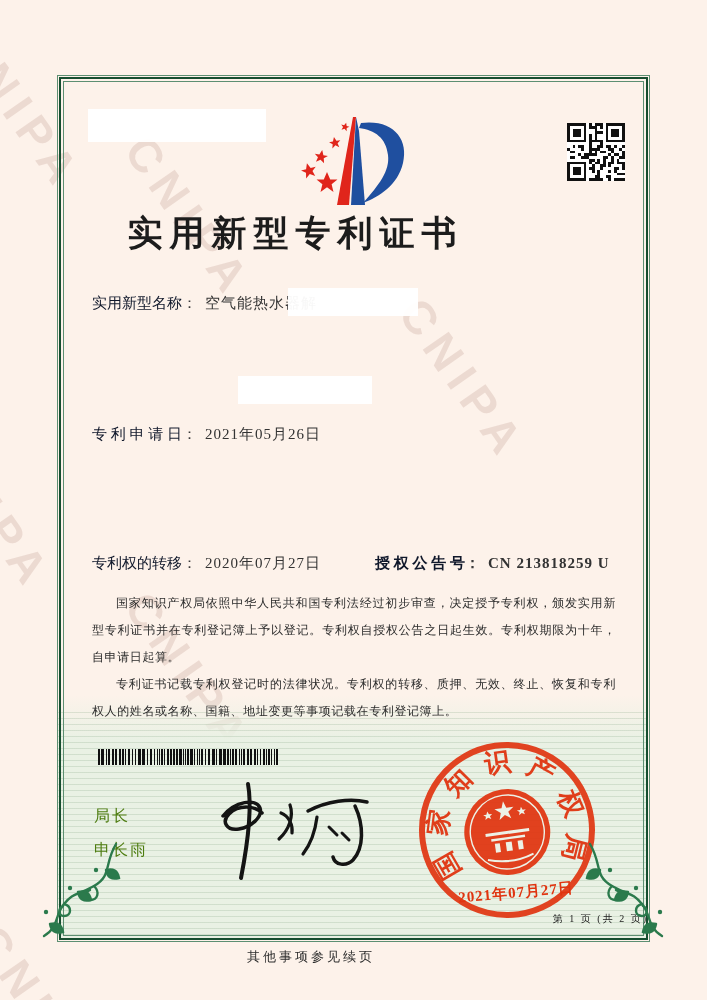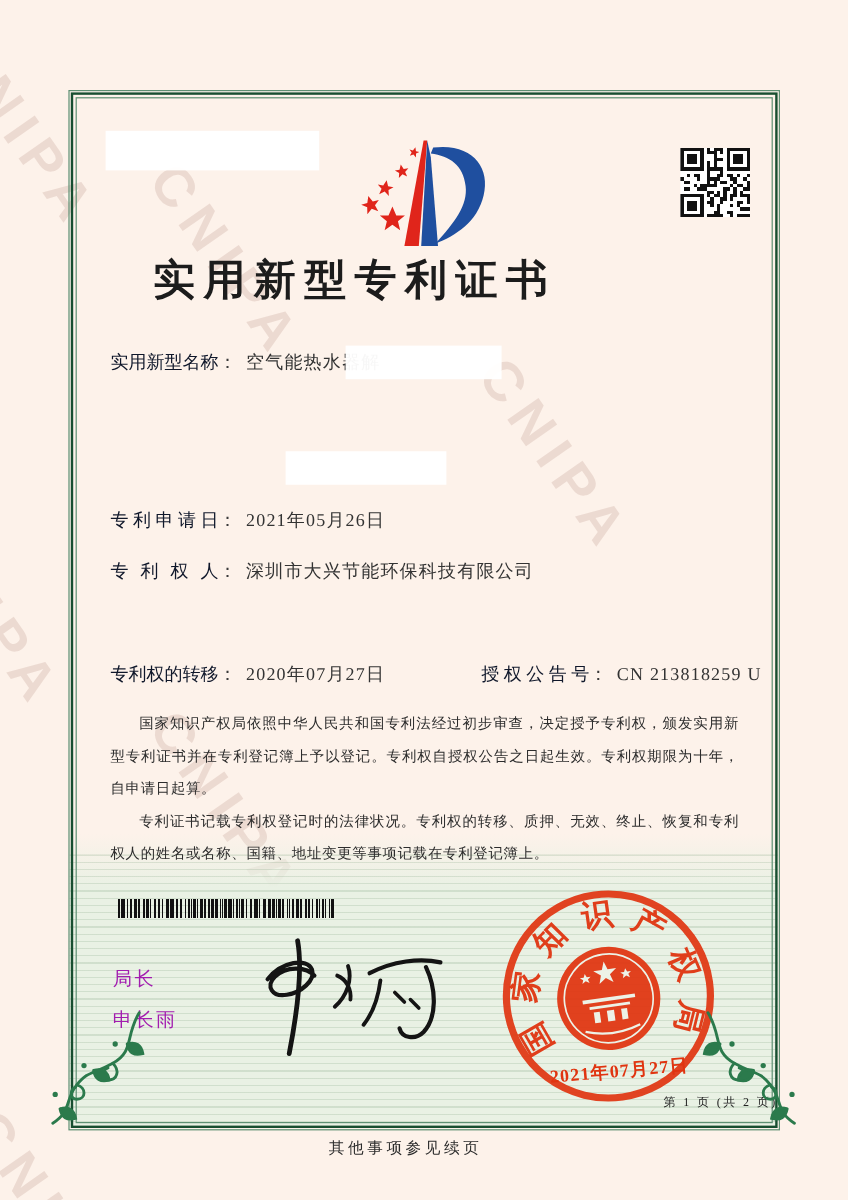--- a/index.html
+++ b/index.html
@@ -24,38 +24,38 @@
   .frame-inner{position:absolute;left:2px;top:2px;right:2px;bottom:2px;border:1px solid #5d8f72;}
   
   .redact{position:absolute;background:rgba(255,255,255,0.96);}
   .title{position:absolute;left:57px;top:210px;width:477px;text-align:center;
       font-size:35px;font-weight:bold;letter-spacing:7px;color:#1c1c1c;font-family:Liberation Mono, monospace;}
   
   .field-row{position:absolute;left:92px;font-size:15px;line-height:22px;white-space:nowrap;color:#3a3a3a;}
   .flabel{display:inline-block;width:90px;text-align:justify;text-align-last:justify;color:#0f172a;}
   .fcolon{display:inline-block;margin-right:8px;}
   .fvalue{letter-spacing:1px;color:#333;}
-  .grant2{position:absolute;left:309px;top:0;}
+  .grant2{position:absolute;left:283px;top:0;font-weight:bold;}
   
   .paras{position:absolute;left:92px;top:590px;width:524px;font-size:12px;
       line-height:27px;letter-spacing:0.6px;text-align:justify;color:#2c2c2c;}
   .paras p{margin:0;text-indent:2em;}
   
   .bureau{position:absolute;left:94px;font-family:"Liberation Sans","DejaVu Sans",sans-serif;
-      font-size:16px;color:#a21caf;letter-spacing:2px;}
+      font-size:16px;color:#4d7c0f;letter-spacing:2px;}
   .sig-svg{position:absolute;left:195px;top:772px;}
   .seal-wrap{position:absolute;left:412px;top:735px;width:190px;height:190px;transform:rotate(-8deg);}
   .seal-char{font-size:26px;font-weight:bold;fill:#e03410;text-anchor:middle;dominant-baseline:central;
       font-family:"Liberation Serif","DejaVu Serif",serif;}
   .seal-date{font-size:15px;font-weight:bold;fill:#e03410;text-anchor:middle;letter-spacing:1px;
       font-family:"Liberation Serif","DejaVu Serif",serif;}
   .footer-page{position:absolute;left:57px;top:912px;width:591px;text-align:right;
       font-size:10px;letter-spacing:2px;color:#222;}
   .footer-note{position:absolute;left:0;top:948px;width:622px;text-align:center;
-      font-size:13px;letter-spacing:3px;color:#2c2c2c;padding-left:27px;}
+      font-size:13px;letter-spacing:3px;color:#2c2c2c;}
   .corner-flourish{position:absolute;top:842px;pointer-events:none;}
 </style>
 </head>
 <body>
 
 <div class="page">
 
   <div class="wm" style="left:-12px;top:18px;">CNIPA</div>
   <div class="wm" style="left:158px;top:126px;">CNIPA</div>
   <div class="wm" style="left:432px;top:288px;">CNIPA</div>
@@ -231,23 +231,20 @@
   </div>
   <div class="redact" style="left:288px;top:288px;width:130px;height:28px;"></div>
 
 
   <div class="redact" style="left:238px;top:376px;width:134px;height:28px;"></div>
 
   <div class="field-row" style="top:423px;">
     <span class="flabel">专利申请日</span><span class="fcolon">：</span><span class="fvalue">2021年05月26日</span>
   </div>
 
-  <div class="field-row" style="top:466px;">
-    <span class="flabel">专利权人</span><span class="fcolon">：</span><span class="fvalue">深圳市大兴节能环保科技有限公司</span>
-  </div>
 
 
   <div class="field-row" style="top:552px;width:524px;">
     <span class="flabel">专利权的转移</span><span class="fcolon">：</span><span class="fvalue">2020年07月27日</span>
     <span class="grant2">
       <span class="flabel">授权公告号</span><span class="fcolon">：</span><span class="fvalue">CN 213818259 U</span>
     </span>
   </div>
 
   <div class="paras">

